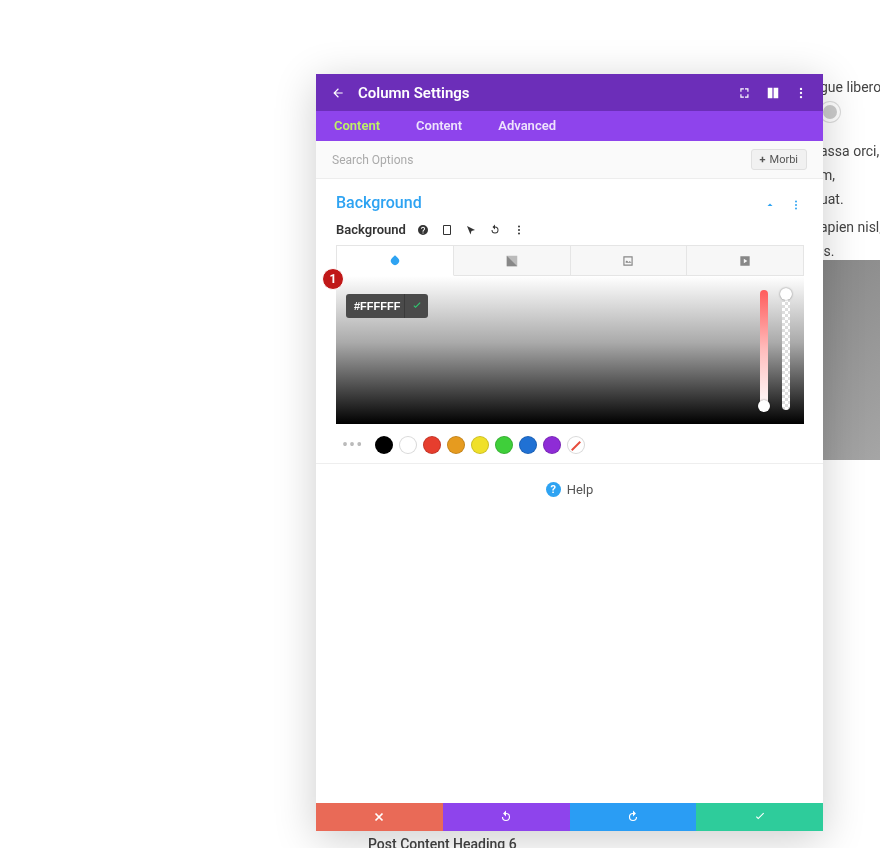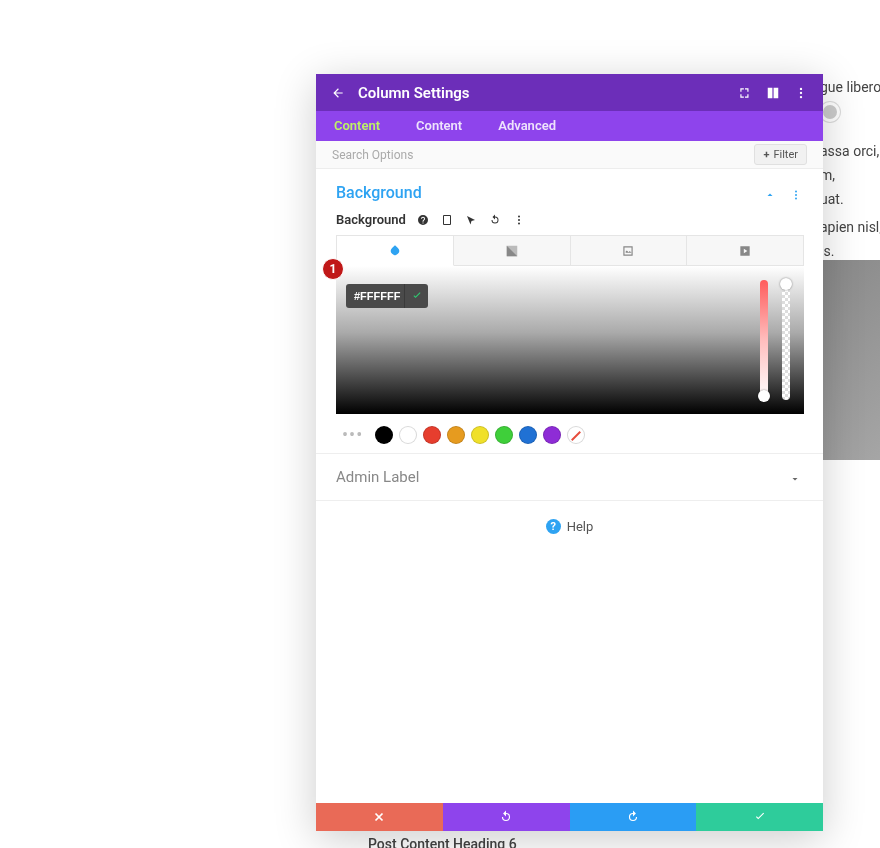--- a/index.html
+++ b/index.html
@@ -75,21 +75,21 @@
   .tab {
     color:rgba(255,255,255,.85);
     font-size:13px;
     font-weight:600;
     cursor:pointer;
     line-height:30px;
   }
   .tab.active { color:#bef264; }
 
   .search-row {
-    height:28px;
+    height:38px;
     display:flex; align-items:center;
     padding:0 16px;
     border-bottom:1px solid #ededed;
     background:#fafafa;
     justify-content:space-between;
   }
   .search-row .search-text { font-size:12px; color:#aaa; }
   .filter-btn {
     background:#f1f1f1;
     border:1px solid #e0e0e0;
@@ -300,21 +300,21 @@
   <div class="tabs">
     <div class="tab active">Content</div>
     <div class="tab">Content</div>
     <div class="tab">Advanced</div>
   </div>
 
   <div class="search-row">
     <span class="search-text">Search Options</span>
     <div class="filter-btn">
       <span class="plus">+</span>
-      <span>Filter</span>
+      <span>Morbi</span>
     </div>
   </div>
 
   <div class="sections">
 
 
     <div class="bg-section">
       <div class="head">
         <span class="title">Background</span>
         <span class="icons">
@@ -413,28 +413,20 @@
         <span class="sw" style="background:#e63e2e"></span>
         <span class="sw" style="background:#e69b1f"></span>
         <span class="sw" style="background:#f0e02a"></span>
         <span class="sw" style="background:#3fcf3a"></span>
         <span class="sw" style="background:#2071d4"></span>
         <span class="sw" style="background:#8e2cd6"></span>
         <span class="sw none"></span>
       </div>
     </div>
 
-    <div class="section-row">
-      <span class="label">Admin Label</span>
-      <span class="chevron">
-        <svg viewBox="0 0 24 24">
-            <path d="M7 10l5 5 5-5z"></path>
-          </svg>
-      </span>
-    </div>
 
     <div class="help-row">
       <span class="help-circle">?</span>
       <span>Help</span>
     </div>
 
   </div>
 
   <div class="footer">
     <div class="fbtn cancel">

